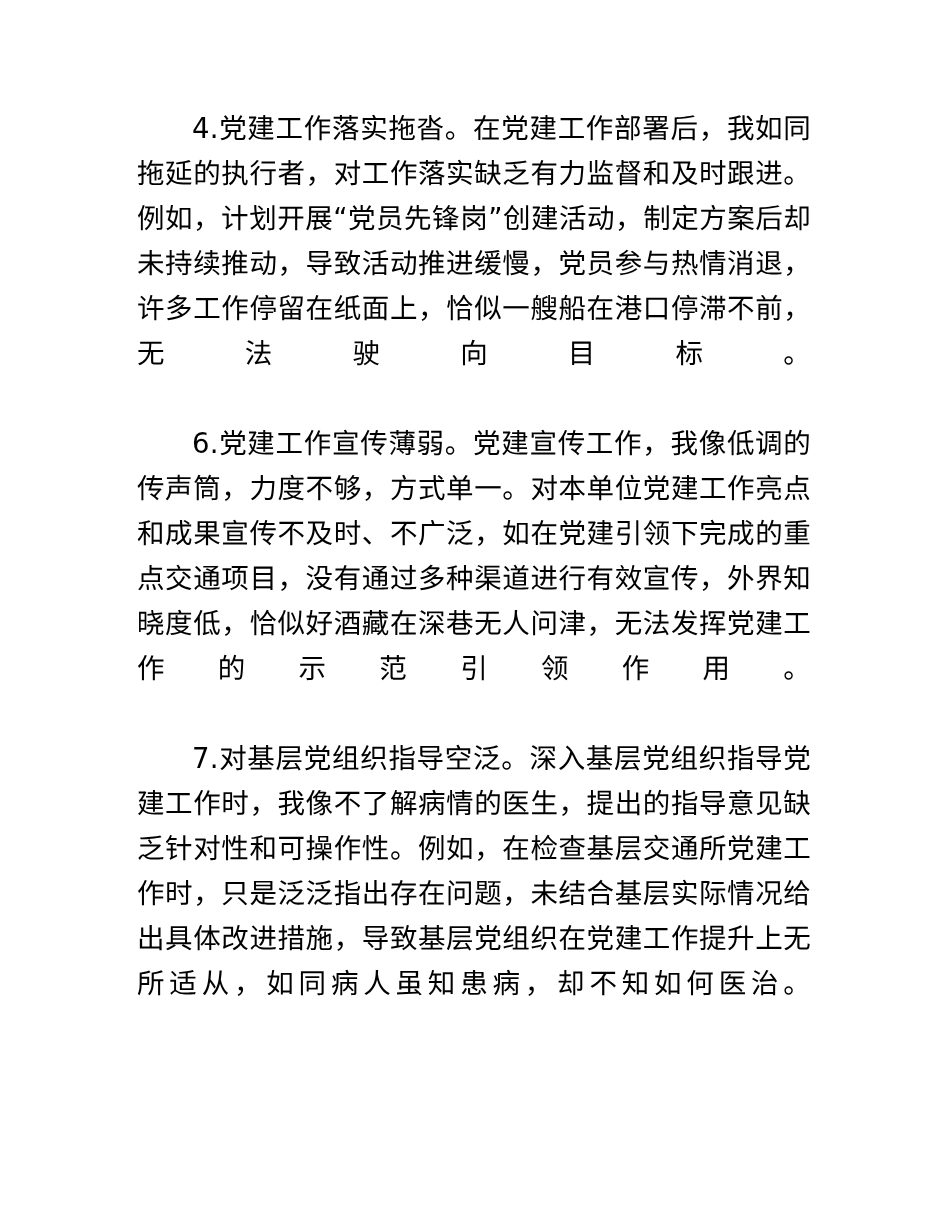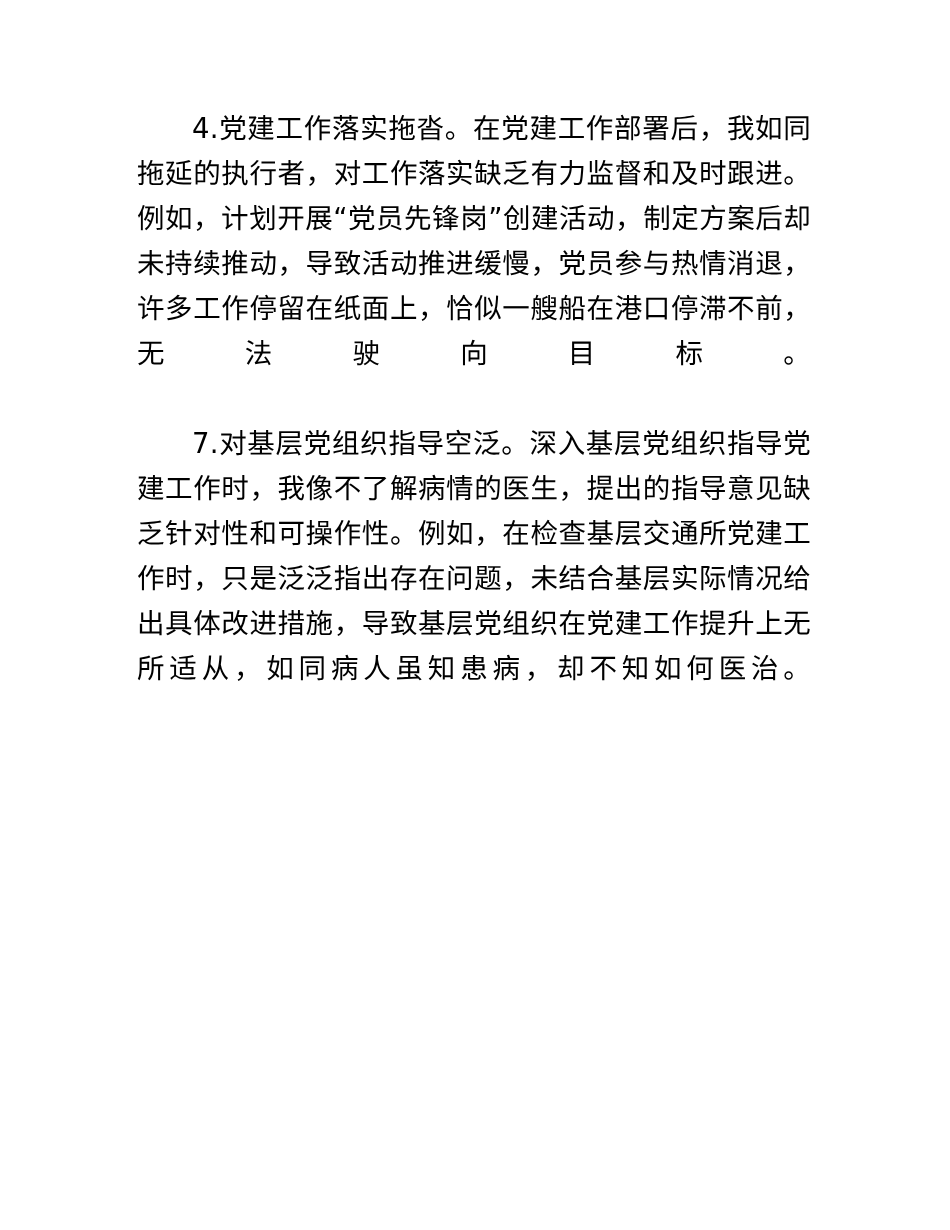--- a/index.html
+++ b/index.html
@@ -57,17 +57,18 @@
 </style>
 </head>
 <body>
 
 <div id="page">
   <div id="doc-body">
 
     <p class="para">4.党建工作落实拖沓。在党建工作部署后，我如同拖延的执行者，对工作落实缺乏有力监督和及时跟进。例如，计划开展“党员先锋岗”创建活动，制定方案后却未持续推动，导致活动推进缓慢，党员参与热情消退，许多工作停留在纸面上，恰似一艘船在港口停滞不前，无法驶向目标。</p>
 
 
+    <p class="para">6.党建工作宣传薄弱。党建宣传工作，我像低调的传声筒，力度不够，方式单一。对本单位党建工作亮点和成果宣传不及时、不广泛，如在党建引领下完成的重点交通项目，没有通过多种渠道进行有效宣传，外界知晓度低，恰似好酒藏在深巷无人问津，无法发挥党建工作的示范引领作用。</p>
 
     <p class="para">7.对基层党组织指导空泛。深入基层党组织指导党建工作时，我像不了解病情的医生，提出的指导意见缺乏针对性和可操作性。例如，在检查基层交通所党建工作时，只是泛泛指出存在问题，未结合基层实际情况给出具体改进措施，导致基层党组织在党建工作提升上无所适从，如同病人虽知患病，却不知如何医治。</p>
 
   </div>
 </div>
 
 </body></html>

